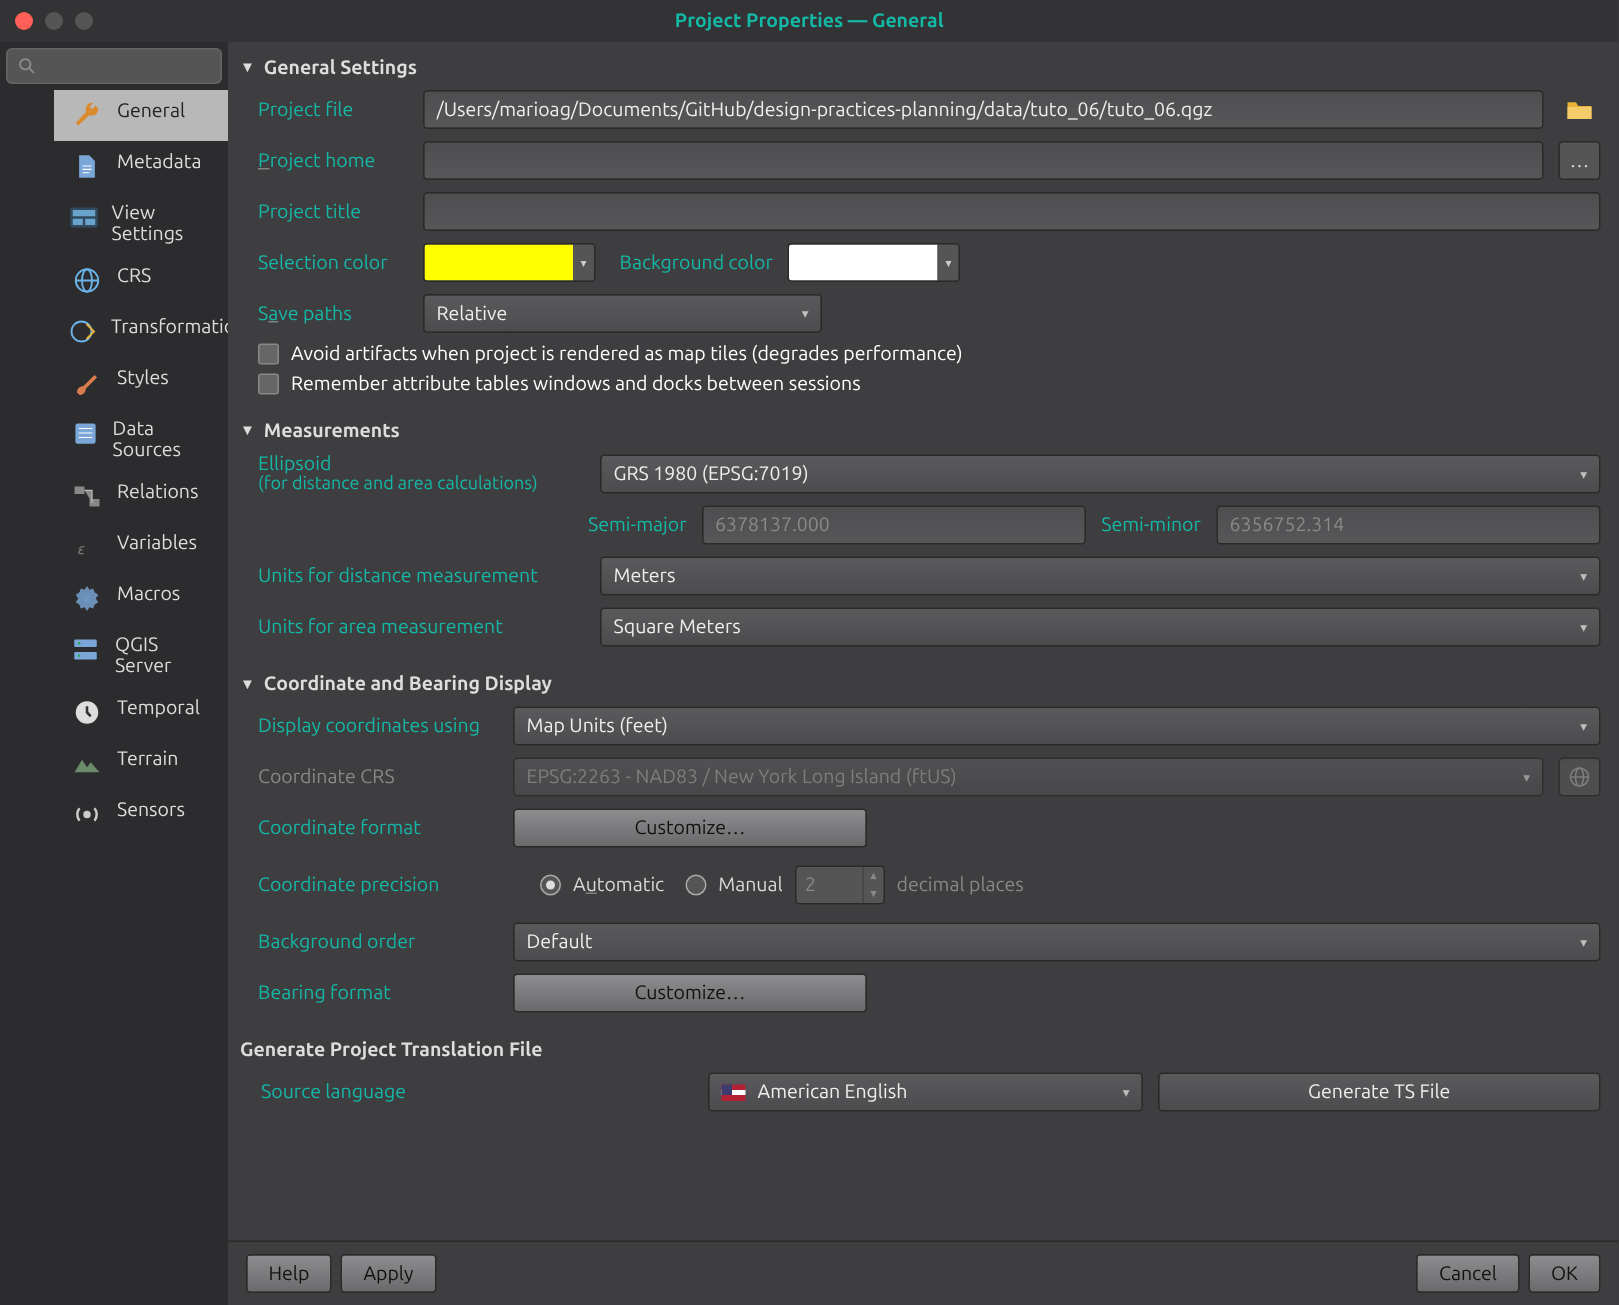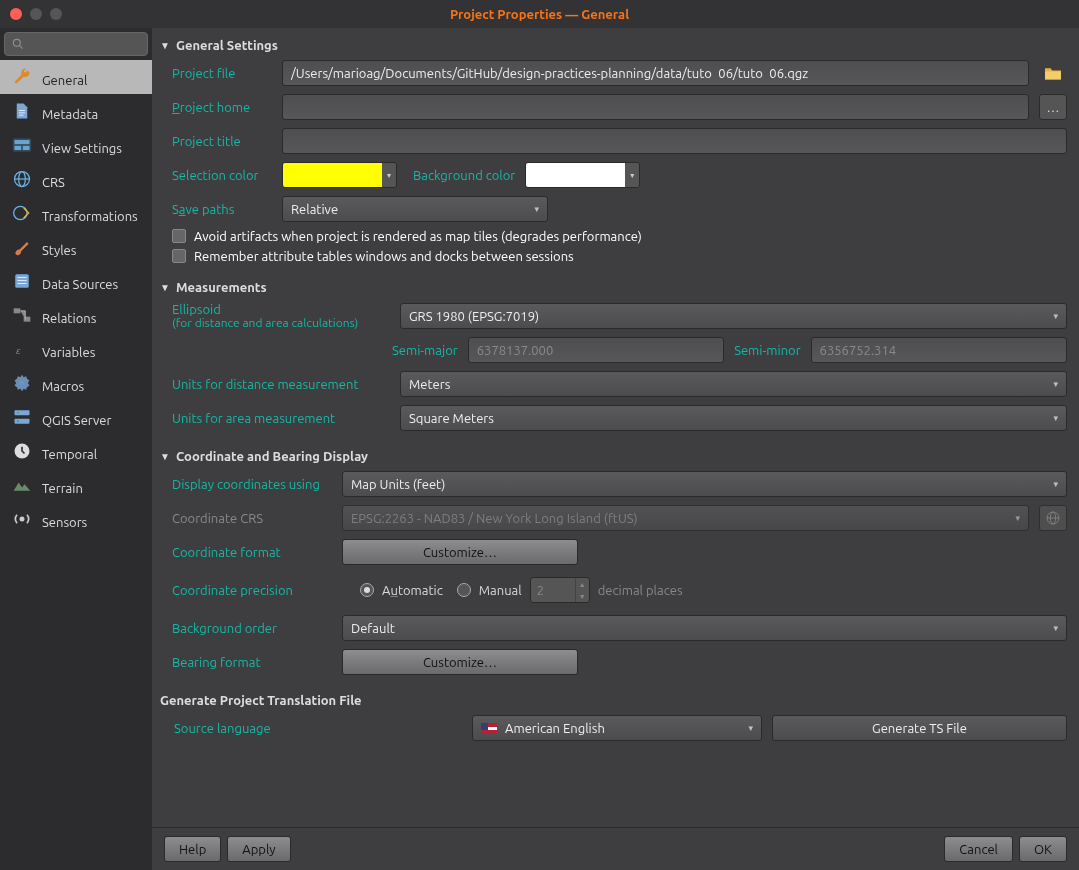--- a/index.html
+++ b/index.html
@@ -4,30 +4,30 @@
 <style>
 * { box-sizing: border-box; margin: 0; padding: 0; font-family: -apple-system, "Segoe UI", Ubuntu, sans-serif; font-size: 13px; }
 body { width: 1079px; height: 870px; background: #3a3a3c; color: #d8d8d8; overflow: hidden; }
 
 
 .titlebar { height: 28px; background: #333335; display: flex; align-items: center; padding: 0 10px; position: relative; }
 .traffic { display: flex; gap: 8px; }
 .dot { width: 12px; height: 12px; border-radius: 50%; }
 .dot.red { background: #ff5f57; }
 .dot.grey { background: #555; }
-.title { position: absolute; left: 0; right: 0; text-align: center; font-weight: 600; color: #f97316; pointer-events: none; }
+.title { position: absolute; left: 0; right: 0; text-align: center; font-weight: 600; color: #14b8a6; pointer-events: none; }
 
 .winbody { display: flex; height: 842px; }
 
 
 .sidebar { width: 152px; background: #2c2c2e; display: flex; flex-direction: column; }
 .search { margin: 4px; height: 24px; background: #555; border: 1px solid #666; border-radius: 4px; padding: 0 6px; display: flex; align-items: center; }
 .search svg { opacity: .55; }
 .navlist { flex: 1; overflow: auto; }
-.navitem { display: flex; align-items: flex-end; gap: 8px; padding: 7px 10px; cursor: pointer; color: #ddd; }
+.navitem { display: flex; align-items: flex-start; gap: 8px; padding: 7px 10px; cursor: pointer; color: #ddd; margin-left: 36px; }
 .navitem.active { background: #b8b8b9; color: #222; }
 .navicon { width: 24px; height: 20px; display: flex; align-items: center; justify-content: center; }
 
 
 .main { flex: 1; display: flex; flex-direction: column; background: #3e3e40; }
 .scroll { flex: 1; overflow: auto; padding: 6px 12px 10px 8px; }
 .section-head { display: flex; align-items: center; gap: 6px; padding: 4px 0; font-weight: 600; color: #ddd; }
 .section-head .tri { font-size: 10px; }
 .row { display: flex; align-items: center; gap: 10px; padding: 4px 0 4px 12px; min-height: 30px; }
 .lbl { color: #14b8a6; white-space: nowrap; }

